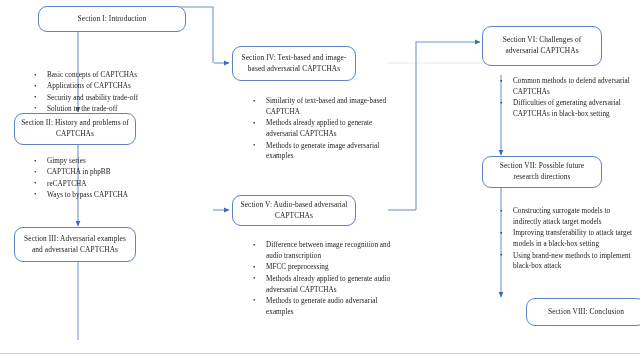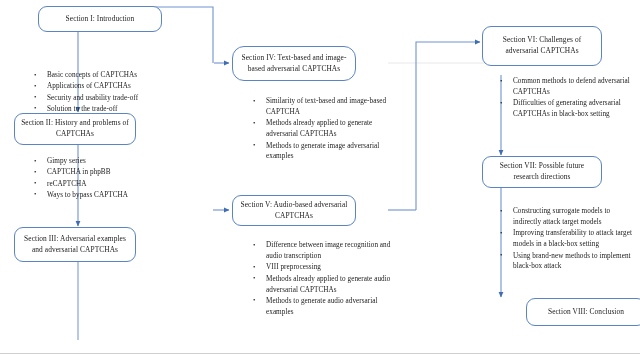--- a/index.html
+++ b/index.html
@@ -102,21 +102,21 @@
     <path d="M388,63 L416,63" stroke="#6f93cf" stroke-width="1.0" fill="none" opacity="0"></path>
     <path d="M388,63 L580,63" stroke="#e8e8e8" stroke-width="1.0" fill="none"></path>
     <path d="M388,210 L416,210" stroke="#6f93cf" stroke-width="1.1" fill="none"></path>
     <path d="M416,210 L416,42 L480,42" stroke="#6f93cf" stroke-width="1.1" fill="none" marker-end="url(#arrow)"></path>
 
     <path d="M501,75 L501,155" stroke="#6f93cf" stroke-width="1.1" fill="none" marker-end="url(#arrow)"></path>
 
     <path d="M501,188 L501,297" stroke="#6f93cf" stroke-width="1.1" fill="none" marker-end="url(#arrow)"></path>
   </svg>
 
-  <div class="node" style="left:38px; top:6px; width:124px; height:26px;">
+  <div class="node" style="left:38px; top:6px; width:148px; height:26px;">
     <span>Section I: Introduction</span>
   </div>
   <div class="bullets" style="left:34px; top:46px; width:175px;margin-top:24px;">
     <ul>
       <li>Basic concepts of CAPTCHAs</li>
       <li>Applications of CAPTCHAs</li>
       <li>Security and usability trade-off</li>
       <li>Solution to the trade-off</li>
     </ul>
   </div>
@@ -130,38 +130,38 @@
       <li>CAPTCHA in phpBB</li>
       <li>reCAPTCHA</li>
       <li>Ways to bypass CAPTCHA</li>
     </ul>
   </div>
 
   <div class="node" style="left:14px; top:227px; width:122px; height:35px;">
     <span>Section III: Adversarial examples and adversarial CAPTCHAs</span>
   </div>
 
-  <div class="node" style="left:232px; top:46px; width:124px; height:35px;border-radius:12px;">
+  <div class="node" style="left:232px; top:46px; width:124px; height:35px;">
     <span>Section IV: Text-based and image-based adversarial CAPTCHAs</span>
   </div>
   <div class="bullets" style="left:253px; top:96px; width:140px;">
     <ul>
       <li>Similarity of text-based and image-based CAPTCHA</li>
       <li>Methods already applied to generate adversarial CAPTCHAs</li>
       <li>Methods to generate image adversarial examples</li>
     </ul>
   </div>
 
   <div class="node" style="left:232px; top:195px; width:124px; height:31px;">
     <span>Section V: Audio-based adversarial CAPTCHAs</span>
   </div>
   <div class="bullets" style="left:253px; top:240px; width:140px;">
     <ul>
       <li>Difference between image recognition and audio transcription</li>
-      <li>VIII preprocessing</li>
+      <li>MFCC preprocessing</li>
       <li>Methods already applied to generate audio adversarial CAPTCHAs</li>
       <li>Methods to generate audio adversarial examples</li>
     </ul>
   </div>
 
   <div class="node" style="left:482px; top:26px; width:120px; height:40px;">
     <span>Section VI: Challenges of adversarial CAPTCHAs</span>
   </div>
   <div class="bullets" style="left:500px; top:76px; width:134px;">
     <ul>

